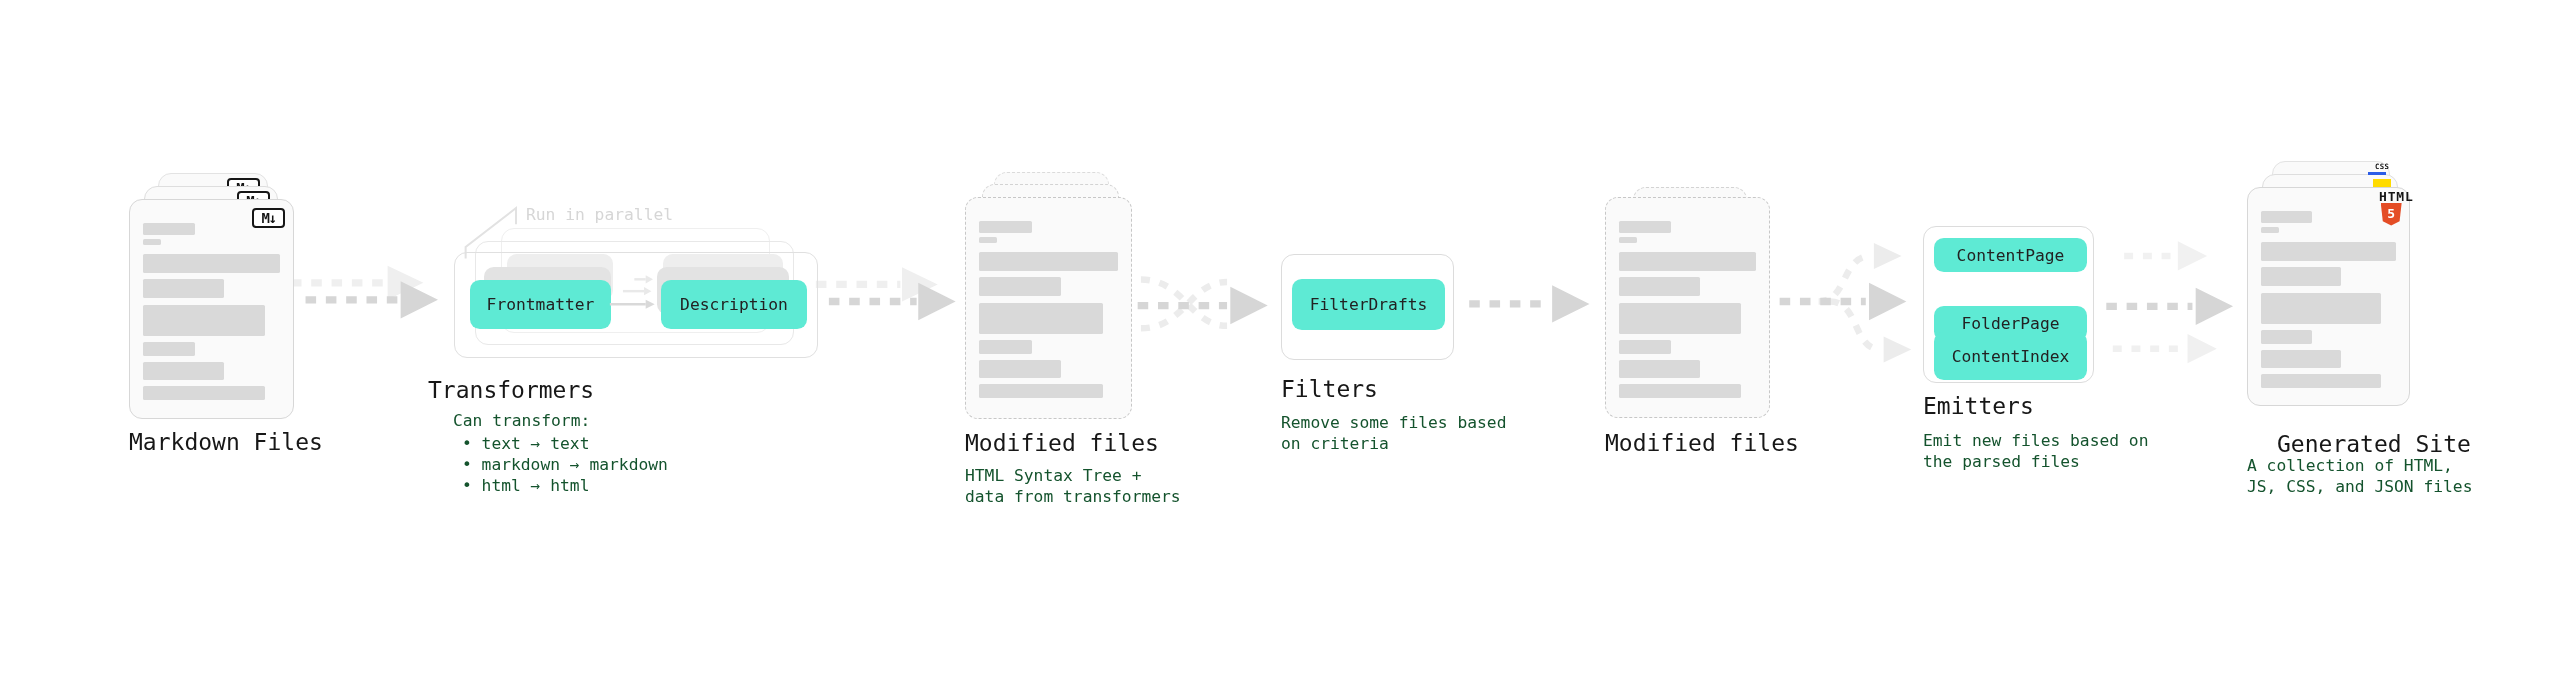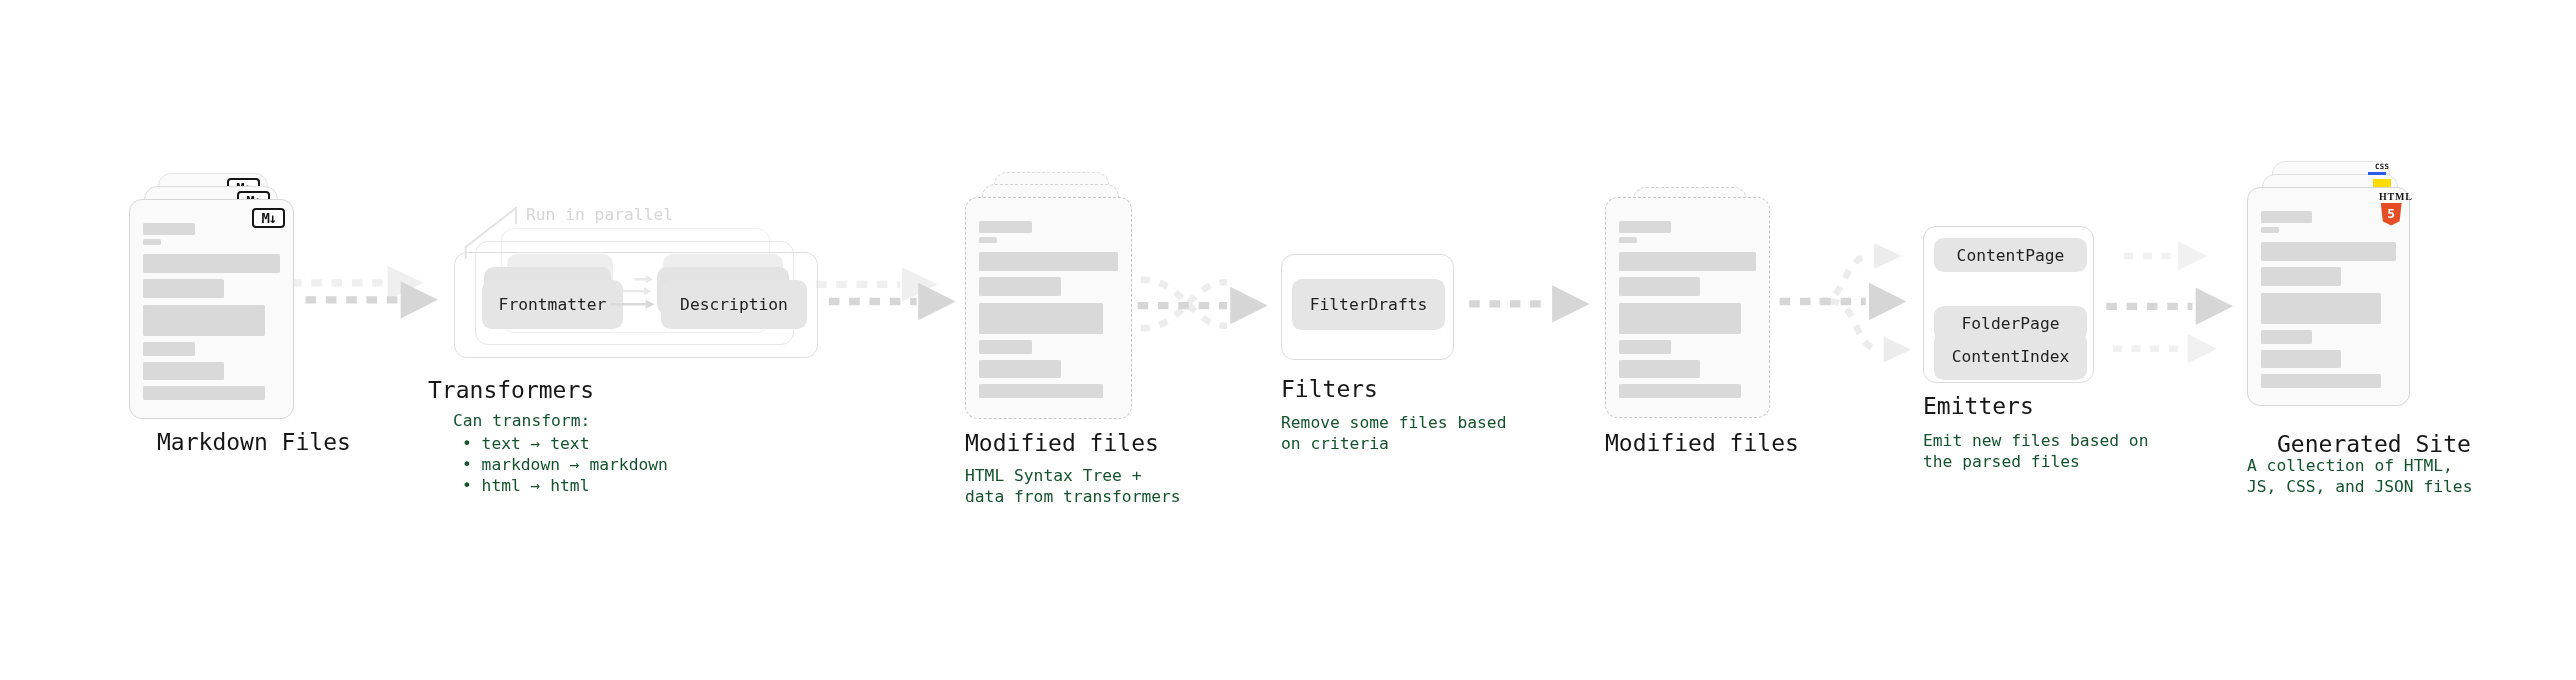--- a/index.html
+++ b/index.html
@@ -30,39 +30,39 @@
   }
   .md-badge.peek{top:4.1px;right:7.3px;}
 
   
   .frame{position:absolute;border:1.6px solid #e0e0e0;border-radius:13px;box-sizing:border-box;background:transparent;}
   .frame.f2{border-color:#e8e8e8;}
   .frame.f3{border-color:#efefef;}
   .frame.solid-bg{background:#ffffff;border-color:#dcdcdc;}
 
   .btn{
-    position:absolute;background:#e5e5e5;border-radius:9.8px;box-sizing:border-box;
+    position:absolute;background:#5eead4;border-radius:9.8px;box-sizing:border-box;
     display:flex;align-items:center;justify-content:center;
     font-size:16.3px;color:#222222;white-space:nowrap;
   }
   .btn.ghost2{background:#e3e3e3;}
   .btn.ghost3{background:#eeeeee;}
 
   .title{position:absolute;font-size:23px;line-height:28px;font-weight:500;color:#171717;white-space:nowrap;z-index:3;}
   .sub{position:absolute;font-size:16.3px;line-height:21px;color:#14532d;white-space:nowrap;z-index:3;}
   .note{position:absolute;font-size:16.3px;color:#d6d6d6;white-space:nowrap;z-index:3;}
   .sub div{white-space:nowrap;}
 
   
   .css-badge{position:absolute;z-index:2;width:24.4px;text-align:center;}
   .css-badge .css-txt{font-size:7.3px;font-weight:bold;color:#111;line-height:8.1px;letter-spacing:0.4px;text-align:right;}
   .css-badge .css-bar{width:18px;height:3.3px;background:#2b5ce6;margin:0.8px auto 0;}
   .js-badge{position:absolute;z-index:2;width:18px;height:11.4px;background:#ffdb00;}
   .html5-logo{position:absolute;z-index:3;width:24.4px;text-align:center;}
-  .html5-logo .h5-txt{font-size:10px;font-weight:bold;color:#161616;letter-spacing:0.8px;line-height:9.8px;font-family:Liberation Serif, serif;}
+  .html5-logo .h5-txt{font-size:13px;font-weight:bold;color:#161616;letter-spacing:0.8px;line-height:9.8px;}
   .html5-logo .h5-shield{
     width:21px;height:23px;margin:0.8px auto 0;background:#e44d26;
     clip-path:polygon(0 0,100% 0,90% 81%,50% 100%,10% 81%);
     color:#fff;font-size:13px;font-weight:bold;line-height:21px;text-align:center;
   }
 </style>
 </head>
 <body>
 
 <svg class="arrow-layer" width="2576" height="681" viewBox="0 0 3170 838">
@@ -126,34 +126,34 @@
       <div class="bar" style="width: 38%; height: 12.2px; margin-top: 0px;"></div>
       <div class="bar" style="width: 13%; height: 5.7px; margin-top: 4.1px;"></div>
       <div class="bar" style="width: 100%; height: 19.5px; margin-top: 9px;"></div>
       <div class="bar" style="width: 59%; height: 18.7px; margin-top: 5.7px;"></div>
       <div class="bar" style="width: 89%; height: 31px; margin-top: 7.3px;"></div>
       <div class="bar" style="width: 38%; height: 14px; margin-top: 5.7px;"></div>
       <div class="bar" style="width: 59%; height: 18px; margin-top: 6.5px;"></div>
       <div class="bar" style="width: 89%; height: 14px; margin-top: 5.7px;"></div>
     </div>
 </div>
-<div class="title" style="left:129px;top:428px;margin-left:28px;">Markdown Files</div>
+<div class="title" style="left:129px;top:428px;">Markdown Files</div>
 
 <div class="note" style="left:526px;top:205px;">Run in parallel</div>
 
 <div class="frame f3" style="left:501px;top:228px;width:269px;height:105px;"></div>
 <div class="btn ghost3" style="left:507px;top:254px;width:106px;height:46px;"></div>
 <div class="btn ghost3" style="left:663px;top:254px;width:120px;height:46px;"></div>
 
 <div class="frame f2" style="left:475px;top:241px;width:319px;height:104px;"></div>
 <div class="btn ghost2" style="left:484px;top:267px;width:127px;height:47px;"></div>
 <div class="btn ghost2" style="left:657px;top:267px;width:132px;height:47px;"></div>
 
 <div class="frame" style="left:454px;top:252px;width:364px;height:106px;"></div>
-<div class="btn" style="left:482px;top:280px;width:141px;height:49px;">Frontmatter</div>
+<div class="btn" style="left:470px;top:280px;width:141px;height:49px;">Frontmatter</div>
 <div class="btn" style="left:661px;top:280px;width:146px;height:49px;">Description</div>
 
 <svg class="top-layer" style="left:605px;top:271px;" width="57" height="46" viewBox="744 334 70 56">
   <line x1="780" y1="344" x2="794" y2="344" stroke="#e9e9e9" stroke-width="3"></line>
   <polygon points="794,339 803,344 794,349" fill="#e9e9e9"></polygon>
   <line x1="766" y1="358.5" x2="792" y2="358.5" stroke="#e9e9e9" stroke-width="3"></line>
   <polygon points="792,353.5 801,358.5 792,363.5" fill="#e9e9e9"></polygon>
   <line x1="750" y1="374.5" x2="794" y2="374.5" stroke="#d9d9d9" stroke-width="3"></line>
   <polygon points="794,369 805,374.5 794,380" fill="#d9d9d9"></polygon>
 </svg>

